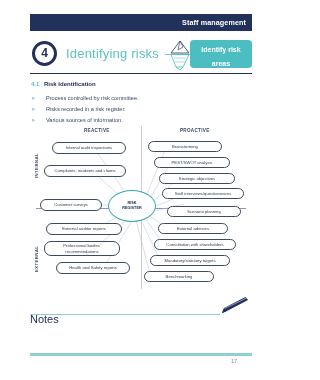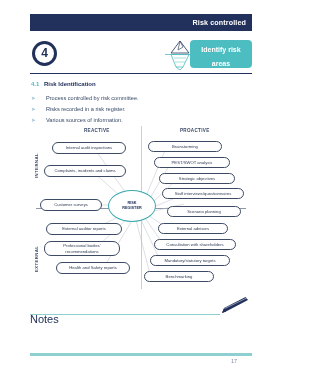--- a/index.html
+++ b/index.html
@@ -59,27 +59,28 @@
   .pencil{position:absolute;left:218px;top:296px;width:34px;height:20px;}
   .foot-rule{position:absolute;left:30px;top:353px;width:222px;height:2.5px;background:#8ecfd2;}
   .pg{position:absolute;right:31px;top:358px;font-size:5.5px;color:#7f8fa6;}
 </style>
 </head>
 <body>
 
 <div class="page">
 
   <div class="hdr-bar">
-    <div class="t">Risk controlled</div>
+    <div class="t">Staff management</div>
   </div>
 
   <div class="title-row">
     <div class="num-circle">
       <span>4</span>
     </div>
+    <div class="title-txt">Identifying risks</div>
 
     <svg class="berg" viewBox="0 0 36 34">
       <path d="M18 3 L27 15 L9 15 Z" fill="none" stroke="#3a4a68" stroke-width="0.9"></path>
       <path d="M18 3 L21 9 L16 12 Z" fill="none" stroke="#3a4a68" stroke-width="0.7"></path>
       <line x1="3" y1="16.5" x2="33" y2="16.5" stroke="#4cbdc0" stroke-width="0.8"></line>
       <path d="M9 16.5 L27 16.5 L21 29 L14 29 Z" fill="none" stroke="#4cbdc0" stroke-width="0.8"></path>
       <path d="M14 29 L18 32 L21 29" fill="none" stroke="#4cbdc0" stroke-width="0.8"></path>
       <line x1="12" y1="20" x2="24" y2="20" stroke="#4cbdc0" stroke-width="0.5"></line>
       <line x1="13" y1="24" x2="23" y2="24" stroke="#4cbdc0" stroke-width="0.5"></line>
     </svg>

